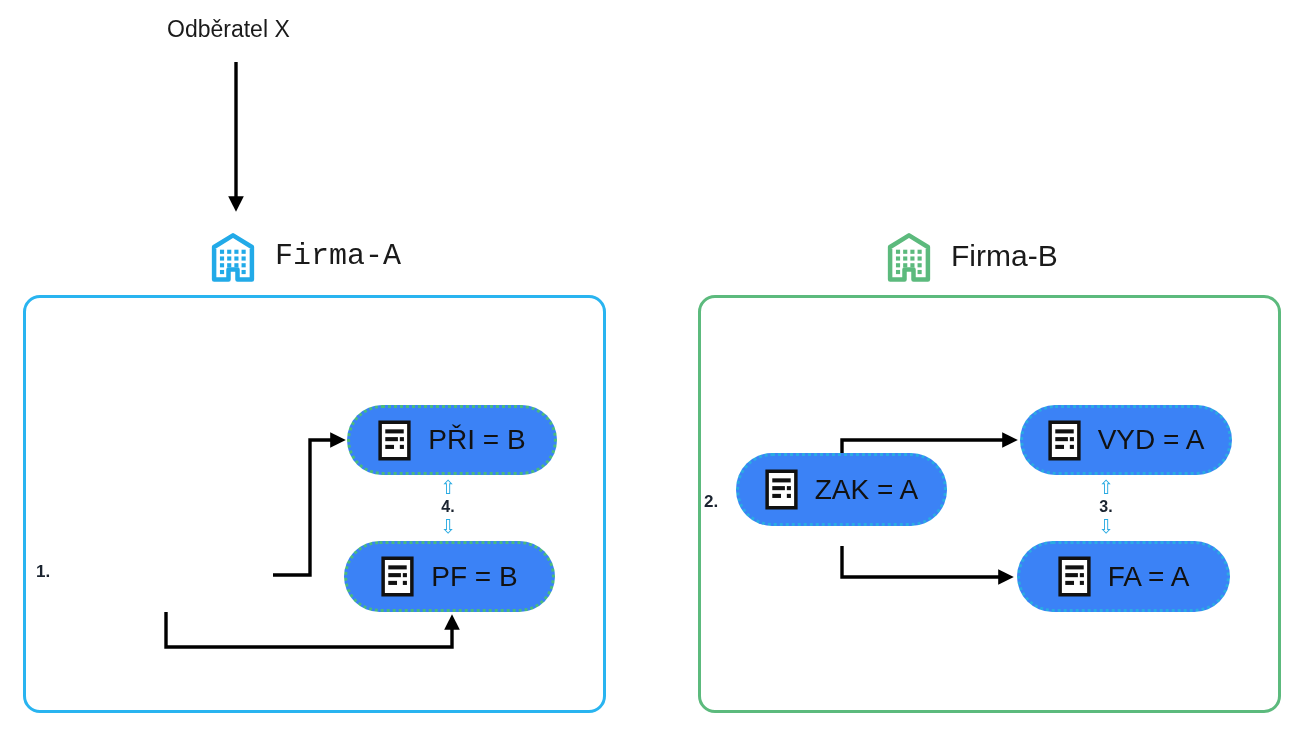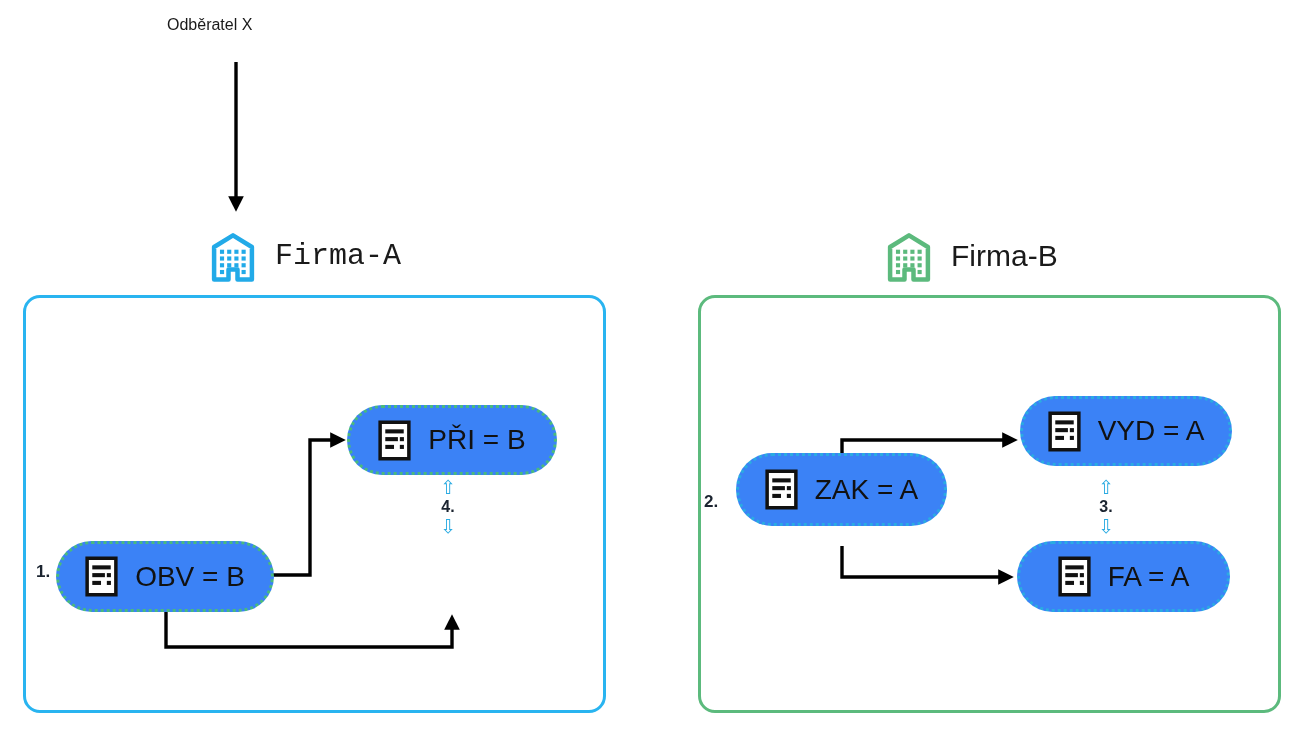--- a/index.html
+++ b/index.html
@@ -1,21 +1,21 @@
 <!DOCTYPE html>
 <html><head>
 <meta charset="utf-8">
 <style>
   html,body{margin:0;padding:0;background:#ffffff;}
   .canvas{
     position:relative;width:1295px;height:736px;background:#fff;overflow:hidden;
     font-family:"Liberation Sans","DejaVu Sans",sans-serif;color:#111;
   }
   .connectors{position:absolute;left:0;top:0;width:1295px;height:736px;pointer-events:none;}
-  .customer-label{position:absolute;left:167px;top:16px;font-size:16px;color:#1a1a1a;}
+  .customer-label{position:absolute;left:167px;top:16px;font-size:23px;color:#1a1a1a;}
   .company-header{position:absolute;display:flex;align-items:center;gap:15px;}
   .company-header .cname{font-size:30px;color:#1a1a1a;}
   .header-a{left:206px;top:228px;font-family:Liberation Mono, monospace;}
   .header-b{left:882px;top:228px;}
   .company-box{position:absolute;width:583px;height:418px;border-radius:17px;box-sizing:border-box;background:transparent;}
   .box-a{left:23px;top:295px;border:3px solid #29b4f0;}
   .box-b{left:698px;top:295px;border:3px solid #5cba7d;}
   .pill{
     position:absolute;display:flex;align-items:center;justify-content:center;gap:17px;
     border-radius:36px;box-sizing:border-box;background:#3b82f6;
@@ -26,21 +26,21 @@
   .zak-red{
     position:absolute;left:74px;top:392px;width:144px;height:89px;
     border:5px solid #e5192a;border-radius:20px;box-sizing:border-box;
     display:flex;align-items:center;justify-content:center;gap:17px;background:#fff;
   }
   .zak-red .nlabel{font-size:28px;color:#111;}
   .node-pri{left:347px;top:405px;width:210px;height:70px;}
   .node-obv{left:56px;top:541px;width:218px;height:71px;}
   .node-pf{left:344px;top:541px;width:211px;height:71px;}
   .node-zakb{left:736px;top:453px;width:211px;height:73px;}
-  .node-vyd{left:1020px;top:396px;width:212px;height:70px;}
+  .node-vyd{left:1020px;top:405px;width:212px;height:70px;}
   .node-fa{left:1017px;top:541px;width:213px;height:71px;text-align:center;}
   .step-label{position:absolute;font-size:17px;font-weight:bold;color:#1b2430;}
   .step-1{left:36px;top:562px;}
   .step-2{left:704px;top:492px;}
   .sync-col{
     position:absolute;width:36px;display:flex;flex-direction:column;align-items:center;
     gap:1px;line-height:1;
   }
   .sync-a{left:430px;top:478px;}
   .sync-b{left:1088px;top:478px;}
@@ -128,34 +128,34 @@
         <rect x="7.5" y="9.5" width="19" height="4.2"></rect>
         <rect x="7.5" y="17.5" width="13" height="4.2"></rect>
           <rect x="22.5" y="17.5" width="4.2" height="4.2"></rect>
         <rect x="7.5" y="25.5" width="9" height="4.2"></rect>
           <rect x="22.5" y="25.5" width="4.2" height="4.2"></rect>
       </g>
     </svg>
     <span class="nlabel">PŘI = B</span>
   </div>
 
-  <div class="pill green node-obv">
-    <svg class="doc-icon" width="33" height="41" viewBox="0 0 34 42">
-      <rect x="2.2" y="2.2" width="29.6" height="37.6" fill="#fff" stroke="#111" stroke-width="3.6"></rect>
-      <g fill="#111">
-        <rect x="7.5" y="9.5" width="19" height="4.2"></rect>
-        <rect x="7.5" y="17.5" width="13" height="4.2"></rect>
-          <rect x="22.5" y="17.5" width="4.2" height="4.2"></rect>
-        <rect x="7.5" y="25.5" width="9" height="4.2"></rect>
-          <rect x="22.5" y="25.5" width="4.2" height="4.2"></rect>
-      </g>
-    </svg>
-    <span class="nlabel">OBV = B</span>
-  </div>
-
+
+  <div class="pill green node-pf">
+    <svg class="doc-icon" width="33" height="41" viewBox="0 0 34 42">
+      <rect x="2.2" y="2.2" width="29.6" height="37.6" fill="#fff" stroke="#111" stroke-width="3.6"></rect>
+      <g fill="#111">
+        <rect x="7.5" y="9.5" width="19" height="4.2"></rect>
+        <rect x="7.5" y="17.5" width="13" height="4.2"></rect>
+          <rect x="22.5" y="17.5" width="4.2" height="4.2"></rect>
+        <rect x="7.5" y="25.5" width="9" height="4.2"></rect>
+          <rect x="22.5" y="25.5" width="4.2" height="4.2"></rect>
+      </g>
+    </svg>
+    <span class="nlabel">PF = B</span>
+  </div>
 
   <div class="pill blue node-zakb">
     <svg class="doc-icon" width="33" height="41" viewBox="0 0 34 42">
       <rect x="2.2" y="2.2" width="29.6" height="37.6" fill="#fff" stroke="#111" stroke-width="3.6"></rect>
       <g fill="#111">
         <rect x="7.5" y="9.5" width="19" height="4.2"></rect>
         <rect x="7.5" y="17.5" width="13" height="4.2"></rect>
           <rect x="22.5" y="17.5" width="4.2" height="4.2"></rect>
         <rect x="7.5" y="25.5" width="9" height="4.2"></rect>
           <rect x="22.5" y="25.5" width="4.2" height="4.2"></rect>

